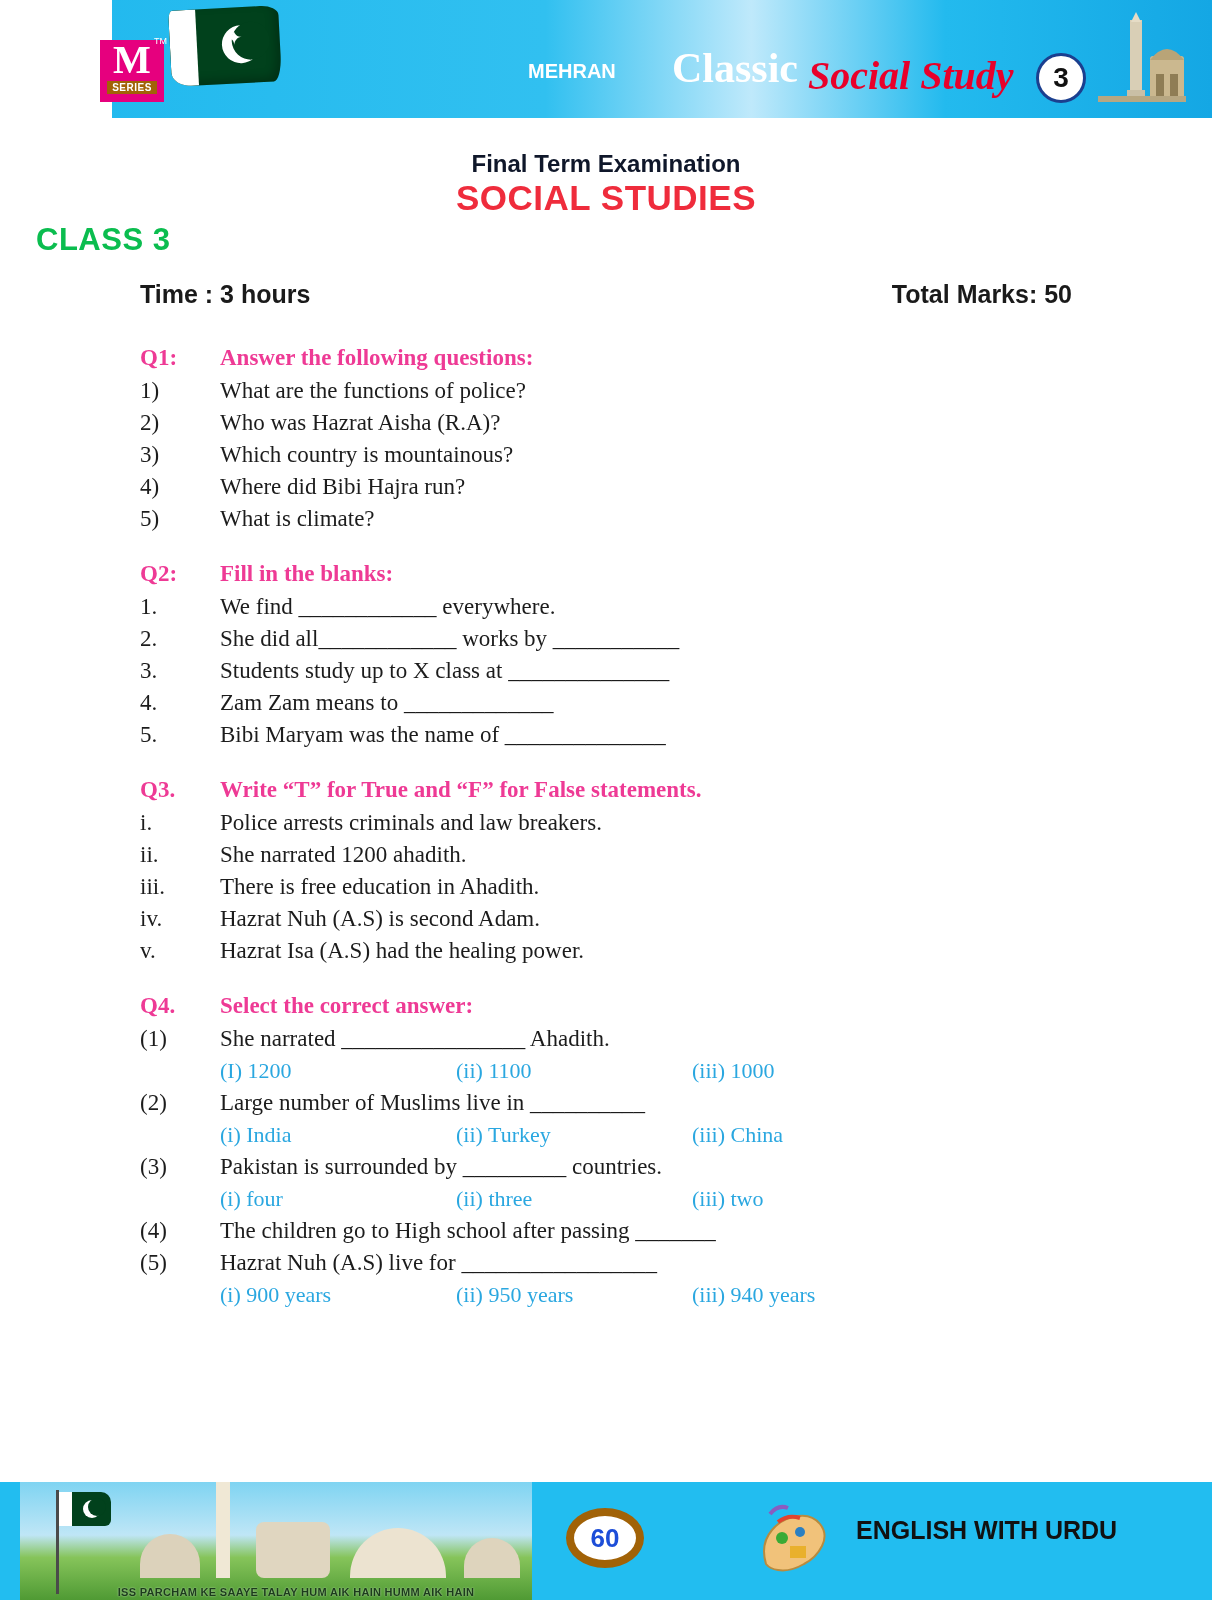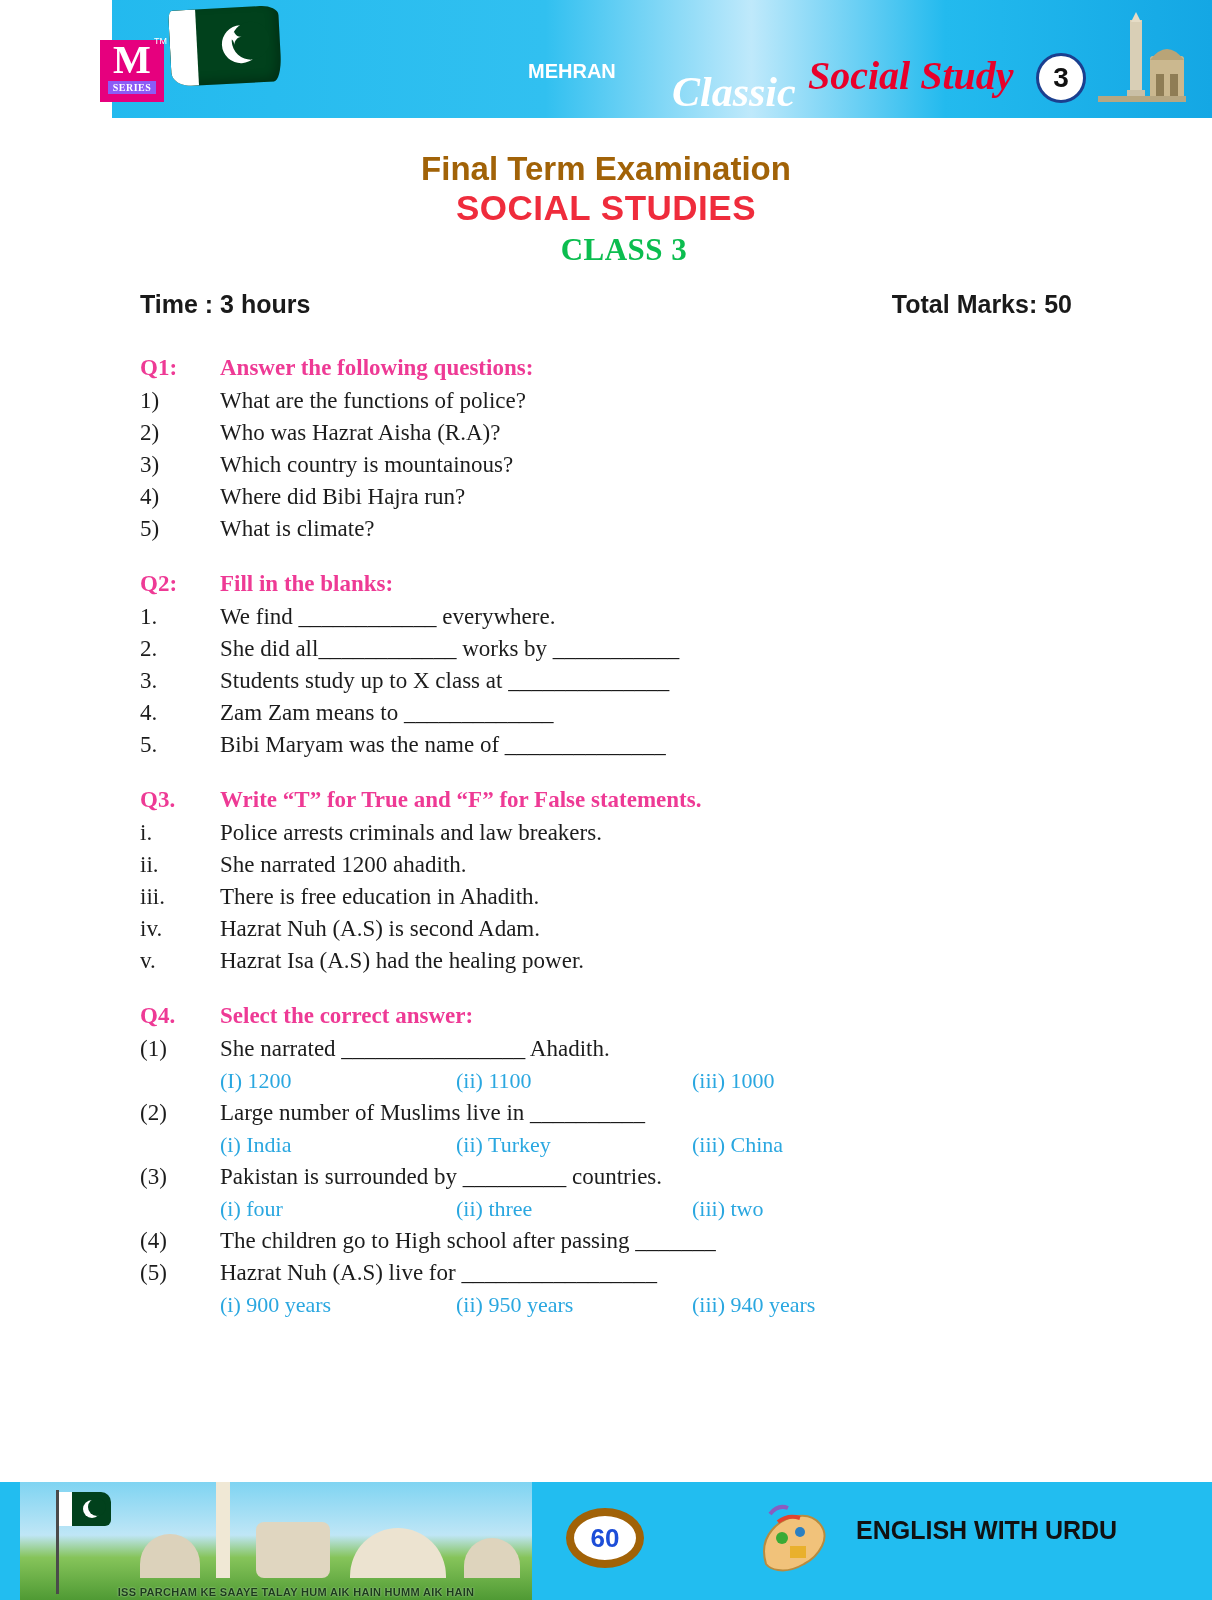--- a/index.html
+++ b/index.html
@@ -42,25 +42,25 @@
     color: #ffffff;
   }
   .m-logo .m-letter {
     font-family: "Liberation Serif", serif;
     font-size: 40px;
     font-weight: bold;
     line-height: 40px;
     color: #ffffff;
   }
   .m-logo .m-series {
-    font-family: Liberation Serif, serif;
+    font-family: Liberation Sans, sans-serif;
     font-size: 10px;
     font-weight: bold;
     letter-spacing: 0.5px;
-    background: #8b5cf6;
+    background: #a16207;
     color: #ffffff;
     padding: 1px 5px;
     margin-top: 1px;
   }
   .m-tm {
     position: absolute;
     left: 154px; top: 36px;
     font-family: "Liberation Sans", sans-serif;
     font-size: 9px;
     color: #ffffff;
@@ -108,23 +108,22 @@
     position: absolute;
     left: 528px; top: 60px;
     font-family: "Liberation Sans", sans-serif;
     font-size: 20px;
     font-weight: bold;
     color: #ffffff;
     letter-spacing: 0px;
   }
   .brand-classic {
     position: absolute;
-    left: 672px; top: 68px;
+    left: 672px; top: 44px;
     font-family: "Liberation Serif", serif;
-    font-style: italic;
     font-size: 42px;
     font-weight: bold;
     color: #ffffff;
   }
   .brand-subject {
     position: absolute;
     left: 808px; top: 52px;
     font-family: "Liberation Serif", serif;
     font-style: italic;
     font-size: 40px;
@@ -156,36 +155,36 @@
   .page {
     position: absolute;
     top: 118px; left: 0;
     width: 1212px;
     height: 1360px;
     background: #ffffff;
   }
   .title-1 {
     text-align: center;
     font-family: "Liberation Sans", sans-serif;
-    font-size: 33px;
-    font-weight: bold;
-    color: #a16207;
+    font-size: 24px;
+    font-weight: bold;
+    color: #0f172a;
     margin-top: 32px;
   }
   .title-2 {
     text-align: center;
     font-family: "Liberation Sans", sans-serif;
     font-size: 35px;
     font-weight: bold;
     color: #ef2c3c;
     letter-spacing: .5px;
   }
   .title-3 {
-    text-align: center;
-    font-family: Liberation Serif, serif;
+    text-align: left;
+    font-family: Liberation Sans, sans-serif;
     font-size: 31px;
     font-weight: bold;
     color: #0bbd4f;
     margin-top: 4px;
     letter-spacing: .5px;
     padding-left: 36px;
   }
   .meta-row {
     display: flex;
     justify-content: space-between;

